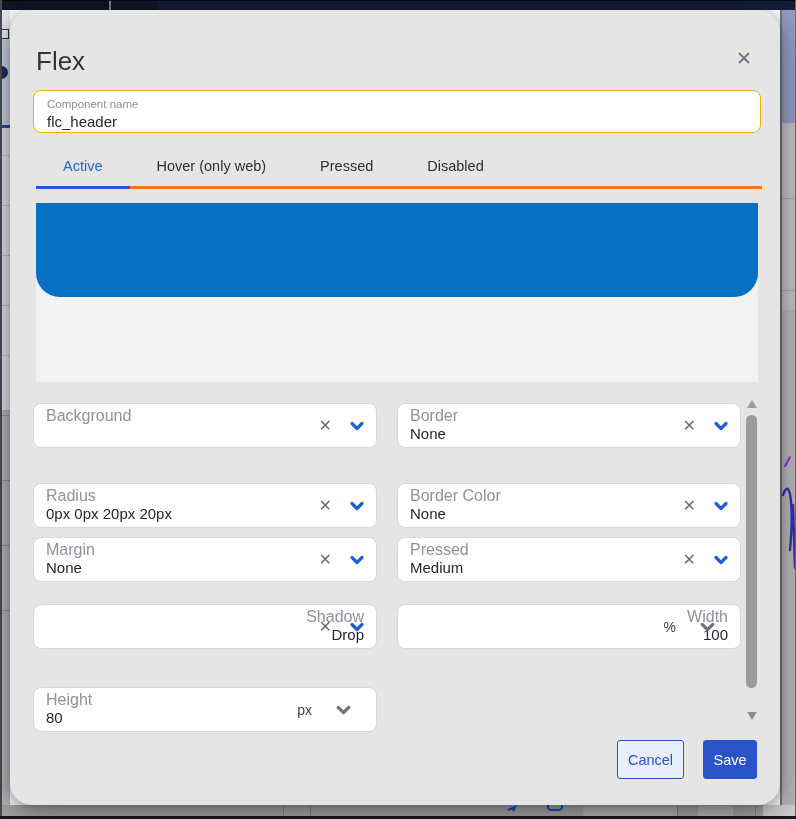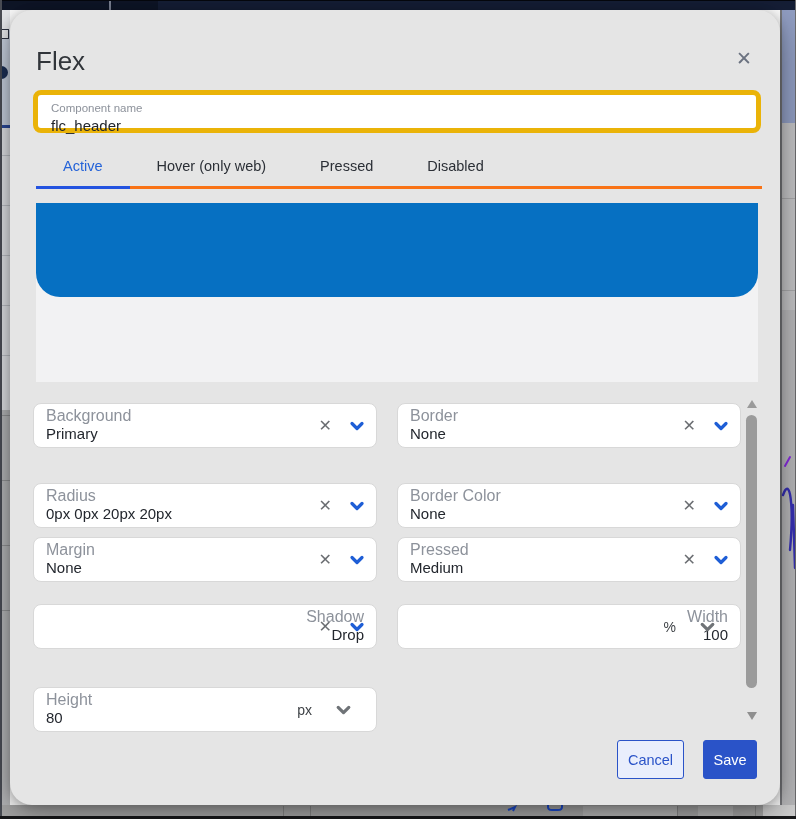--- a/index.html
+++ b/index.html
@@ -45,21 +45,21 @@
     box-shadow:0 10px 38px rgba(0,0,0,.38), 0 2px 10px rgba(0,0,0,.22);
   }
   .modal-title{position:absolute;left:26px;top:36px;font-size:26px;color:#31353a;}
   .close-btn{
     position:absolute;right:22px;top:34px;width:28px;height:28px;
     display:flex;align-items:center;justify-content:center;
     font-size:19px;color:#6b7280;cursor:pointer;font-weight:300;
   }
   .name-field{
     position:absolute;left:23px;top:80px;width:728px;height:43px;
-    border:5px solid #eab308;border-radius:8px;background:#fff;
+    border:1px solid #eab308;border-radius:8px;background:#fff;
     padding:6px 13px;box-sizing:border-box;
   }
   .name-field .flabel{font-size:11.5px;color:#8d929b;line-height:14px;}
   .name-field .fvalue{font-size:15px;color:#23272e;line-height:19px;margin-top:1px;}
 
   .tabs{
     position:absolute;left:26px;top:136px;width:726px;height:43px;
     display:flex;border-bottom:3px solid #f97316;box-sizing:border-box;
   }
   .tab{
@@ -193,21 +193,20 @@
   </div>
 
   <div class="preview">
     <div class="preview-header"></div>
   </div>
 
   <div class="fields">
 
     <div class="field col-l row-0">
       <div class="flabel">Background</div>
-      <div class="fvalue">Primary</div>
       <span class="clear">✕</span>
       <span class="chev">
           <svg width="16" height="16" viewBox="0 0 16 16">
             <path d="M3 5.5 L8 10.5 L13 5.5" stroke="#1e5ed6" stroke-width="3.2" fill="none" stroke-linecap="round" stroke-linejoin="round"></path>
           </svg>
         </span>
     </div>
 
     <div class="field col-r row-0">
       <div class="flabel">Border</div>

